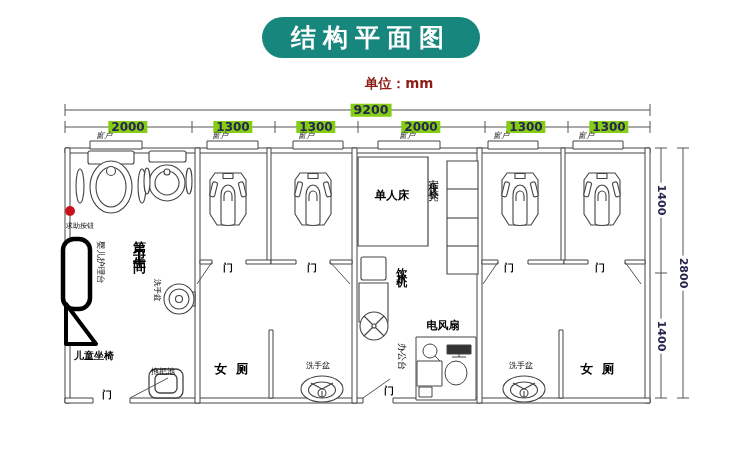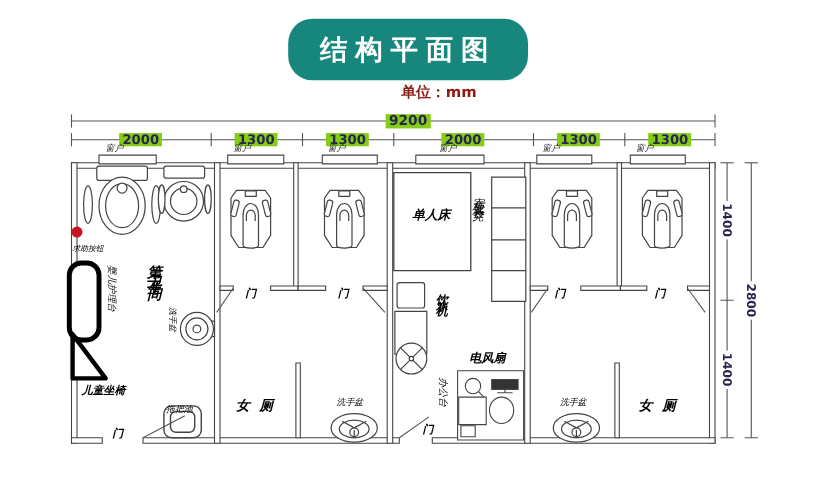--- a/index.html
+++ b/index.html
@@ -13,21 +13,21 @@
   .abs{position:absolute;white-space:nowrap;}
   .c{transform:translate(-50%,-50%);}
   .pill{display:flex;align-items:center;justify-content:center;
         background:var(--banner);color:var(--banner-text);
         border-radius:22px;font-weight:bold;font-size:25px;letter-spacing:7px;}
   .unit{color:var(--unit);font-weight:bold;font-size:13.5px;}
   .dim{color:var(--dim);font-weight:bold;font-size:12px;background:#84cc16;padding:0 3px;line-height:1;}
   .dim-v{color:var(--dim);font-weight:bold;font-size:11px;background:#fff;padding:2px 0;line-height:1;
          writing-mode:vertical-rl;}
   .win-lbl{font-size:8px;font-style:italic;color:#222;}
-  .lbl{font-size:9px;font-style:italic;color:#000;line-height:1.15;text-align:center;}
+  .lbl{font-size:9px;color:#000;line-height:1.15;text-align:center;}
   .b{font-weight:bold;}
   .vt{writing-mode:vertical-rl;text-orientation:upright;}
   .st{writing-mode:vertical-rl;text-orientation:sideways;}
   svg{position:absolute;left:0;top:0;}
   svg *{vector-effect:non-scaling-stroke;}
 </style>
 </head>
 <body>
 
 <div class="stage">
@@ -178,21 +178,21 @@
       <line x1="330" y1="262" x2="350" y2="284"></line>
       <line x1="363" y1="398" x2="390" y2="379"></line>
       <line x1="498" y1="262" x2="483" y2="284"></line>
       <line x1="625" y1="262" x2="641" y2="284"></line>
     </g>
 
     <use href="#wbasin" x="322" y="389"></use>
     <use href="#wbasin" x="524" y="389"></use>
   </svg>
 
-  <div class="abs pill" style="left:262px;top:17px;width:218px;height:56px;text-align:center;">结构平面图</div>
+  <div class="abs pill" style="left:262px;top:17px;width:218px;height:41px;text-align:center;">结构平面图</div>
 
   <span class="abs c unit" style="left:399px;top:84px;text-align:right;">单位：mm</span>
 
   <span class="abs c dim" style="left:371px;top:110px;font-size:12.5px;">9200</span>
   <span class="abs c dim" style="left:128px;top:127px;">2000</span>
   <span class="abs c dim" style="left:233px;top:127px;">1300</span>
   <span class="abs c dim" style="left:316px;top:127px;">1300</span>
   <span class="abs c dim" style="left:421px;top:127px;">2000</span>
   <span class="abs c dim" style="left:526px;top:127px;">1300</span>
   <span class="abs c dim" style="left:609px;top:127px;">1300</span>

